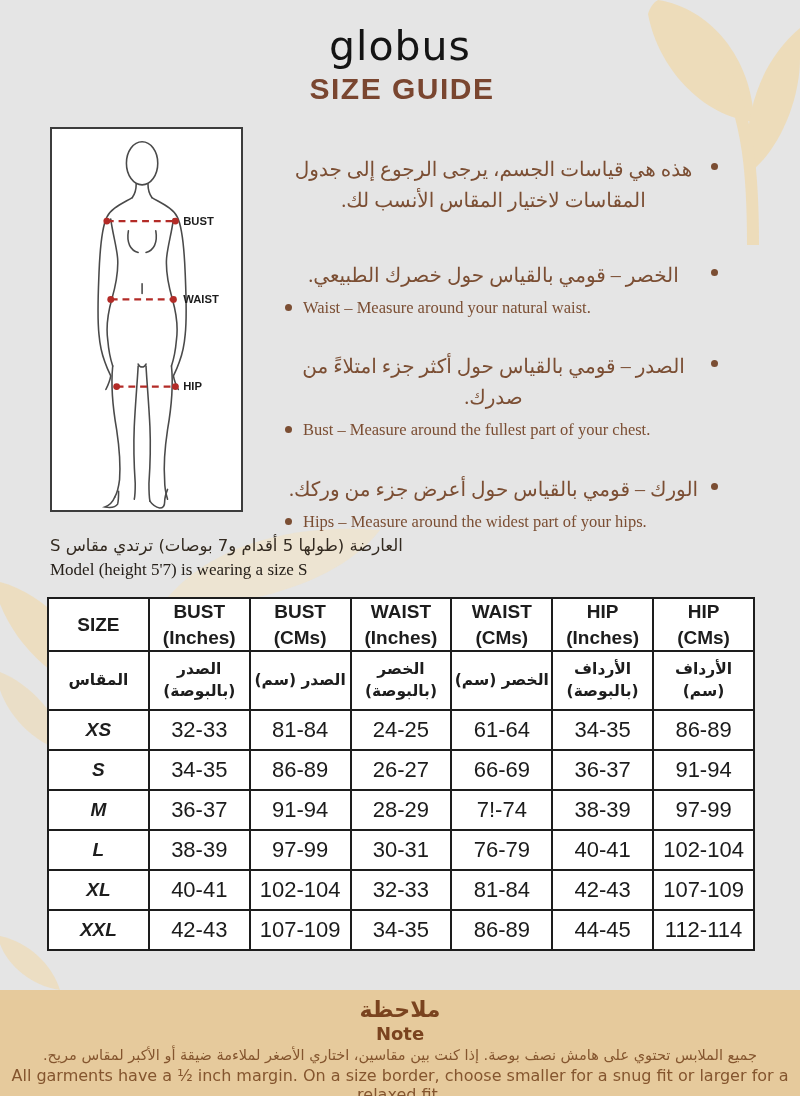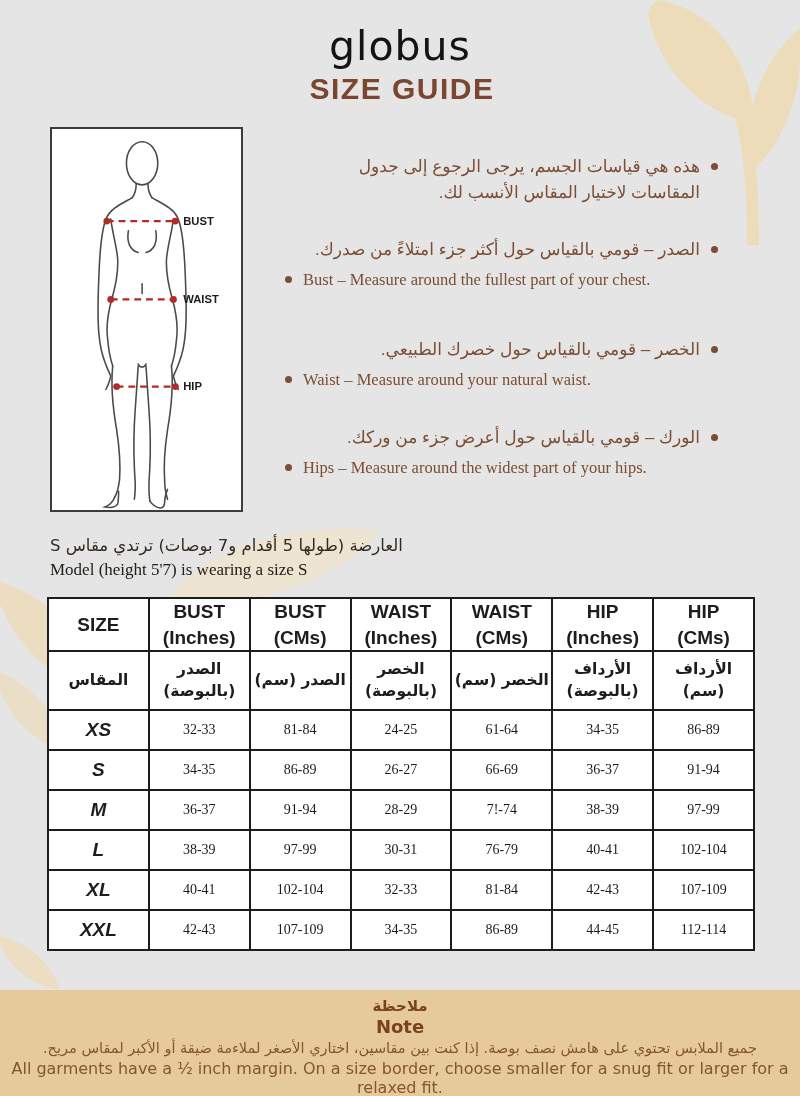--- a/index.html
+++ b/index.html
@@ -29,23 +29,23 @@
   }
   .diagram svg{display:block;width:100%;height:100%;}
 
   
   .bullets{position:absolute;left:285px;top:154px;width:437px;}
   .bullet-group{margin:0 0 0 0;}
   .bg2{margin-top:30px;}
   .bg3{margin-top:44px;}
   .bg4{margin-top:32px;}
   .b-ar{
-    position:relative;direction:rtl;text-align:right;
+    position:relative;direction:rtl;text-align:center;
     padding-left:2px;padding-right:22px;
-    font-family:Liberation Sans, sans-serif;font-size:17px;line-height:1.55;
+    font-family:Liberation Serif, serif;font-size:20px;line-height:1.55;
     color:#7b4e33;margin-bottom:4px;
   }
   .b-ar .dot{
     position:absolute;right:4px;top:9px;width:7px;height:7px;border-radius:50%;
     background:#7b4e33;
   }
   .b-en{
     display:flex;gap:11px;
     font-family:"Liberation Serif","DejaVu Serif",serif;
     font-size:16.5px;line-height:1.55;color:#7b4e33;
@@ -73,30 +73,30 @@
   .size-table td{
     border:2px solid #1d1d1d;text-align:center;vertical-align:middle;
     padding:0 2px;box-sizing:border-box;background:#ffffff;
   }
   .row-head-en{height:45px;margin-top:36px;}
   .row-head-ar{height:59px;}
   .row-data{height:40px;}
   .h-en{font-weight:bold;font-size:19px;line-height:1.35;font-family:"Liberation Sans",sans-serif;}
   .h-ar{direction:rtl;font-weight:bold;font-size:15.5px;line-height:1.4;font-family:"DejaVu Sans",sans-serif;}
   .c-size{font-weight:bold;font-size:19px;font-family:"Liberation Sans",sans-serif;font-style:italic;}
-  .c-val{font-size:14px;font-family:Liberation Serif, serif;color:#1b1b1b;border-radius:11px;}
+  .c-val{font-size:22px;font-family:Liberation Sans, sans-serif;color:#1b1b1b;border-radius:11px;}
 
   
   .note-band{
     position:absolute;left:0;top:990px;width:800px;height:106px;
     background:#e6ca9c;text-align:center;
   }
   .note-h-ar{
     margin-top:7px;direction:rtl;font-family:"DejaVu Sans",sans-serif;
-    font-size:15px;font-weight:bold;color:#7a431f;
+    font-size:22px;font-weight:bold;color:#7a431f;
   }
   .note-h-en{
     margin-top:1px;font-size:18px;font-weight:bold;color:#7a431f;
     font-family:"DejaVu Sans",sans-serif;
   }
   .note-b-ar{
     margin-top:3px;direction:rtl;font-family:"DejaVu Sans",sans-serif;
     font-size:14.5px;color:#84552e;
   }
   .note-b-en{
@@ -174,32 +174,32 @@
           <text x="134" y="176">WAIST</text>
           <text x="134" y="265">HIP</text>
         </g>
       </svg>
     </div>
 
     <div class="bullets">
       <div class="bullet-group">
         <div class="b-ar"><span class="dot"></span><span>هذه هي قياسات الجسم، يرجى الرجوع إلى جدول المقاسات لاختيار المقاس الأنسب لك.</span></div>
       </div>
+      <div class="bullet-group bg3">
+        <div class="b-ar"><span class="dot"></span><span>الخصر – قومي بالقياس حول خصرك الطبيعي.</span></div>
+        <div class="b-en">
+            <span class="dot"></span>
+            <span>Waist – Measure around your natural waist.</span>
+          </div>
+      </div>
       <div class="bullet-group bg2">
         <div class="b-ar"><span class="dot"></span><span>الصدر – قومي بالقياس حول أكثر جزء امتلاءً من صدرك.</span></div>
         <div class="b-en">
             <span class="dot"></span>
             <span>Bust – Measure around the fullest part of your chest.</span>
-          </div>
-      </div>
-      <div class="bullet-group bg3">
-        <div class="b-ar"><span class="dot"></span><span>الخصر – قومي بالقياس حول خصرك الطبيعي.</span></div>
-        <div class="b-en">
-            <span class="dot"></span>
-            <span>Waist – Measure around your natural waist.</span>
           </div>
       </div>
       <div class="bullet-group bg4">
         <div class="b-ar"><span class="dot"></span><span>الورك – قومي بالقياس حول أعرض جزء من وركك.</span></div>
         <div class="b-en">
             <span class="dot"></span>
             <span>Hips – Measure around the widest part of your hips.</span>
           </div>
       </div>
     </div>

